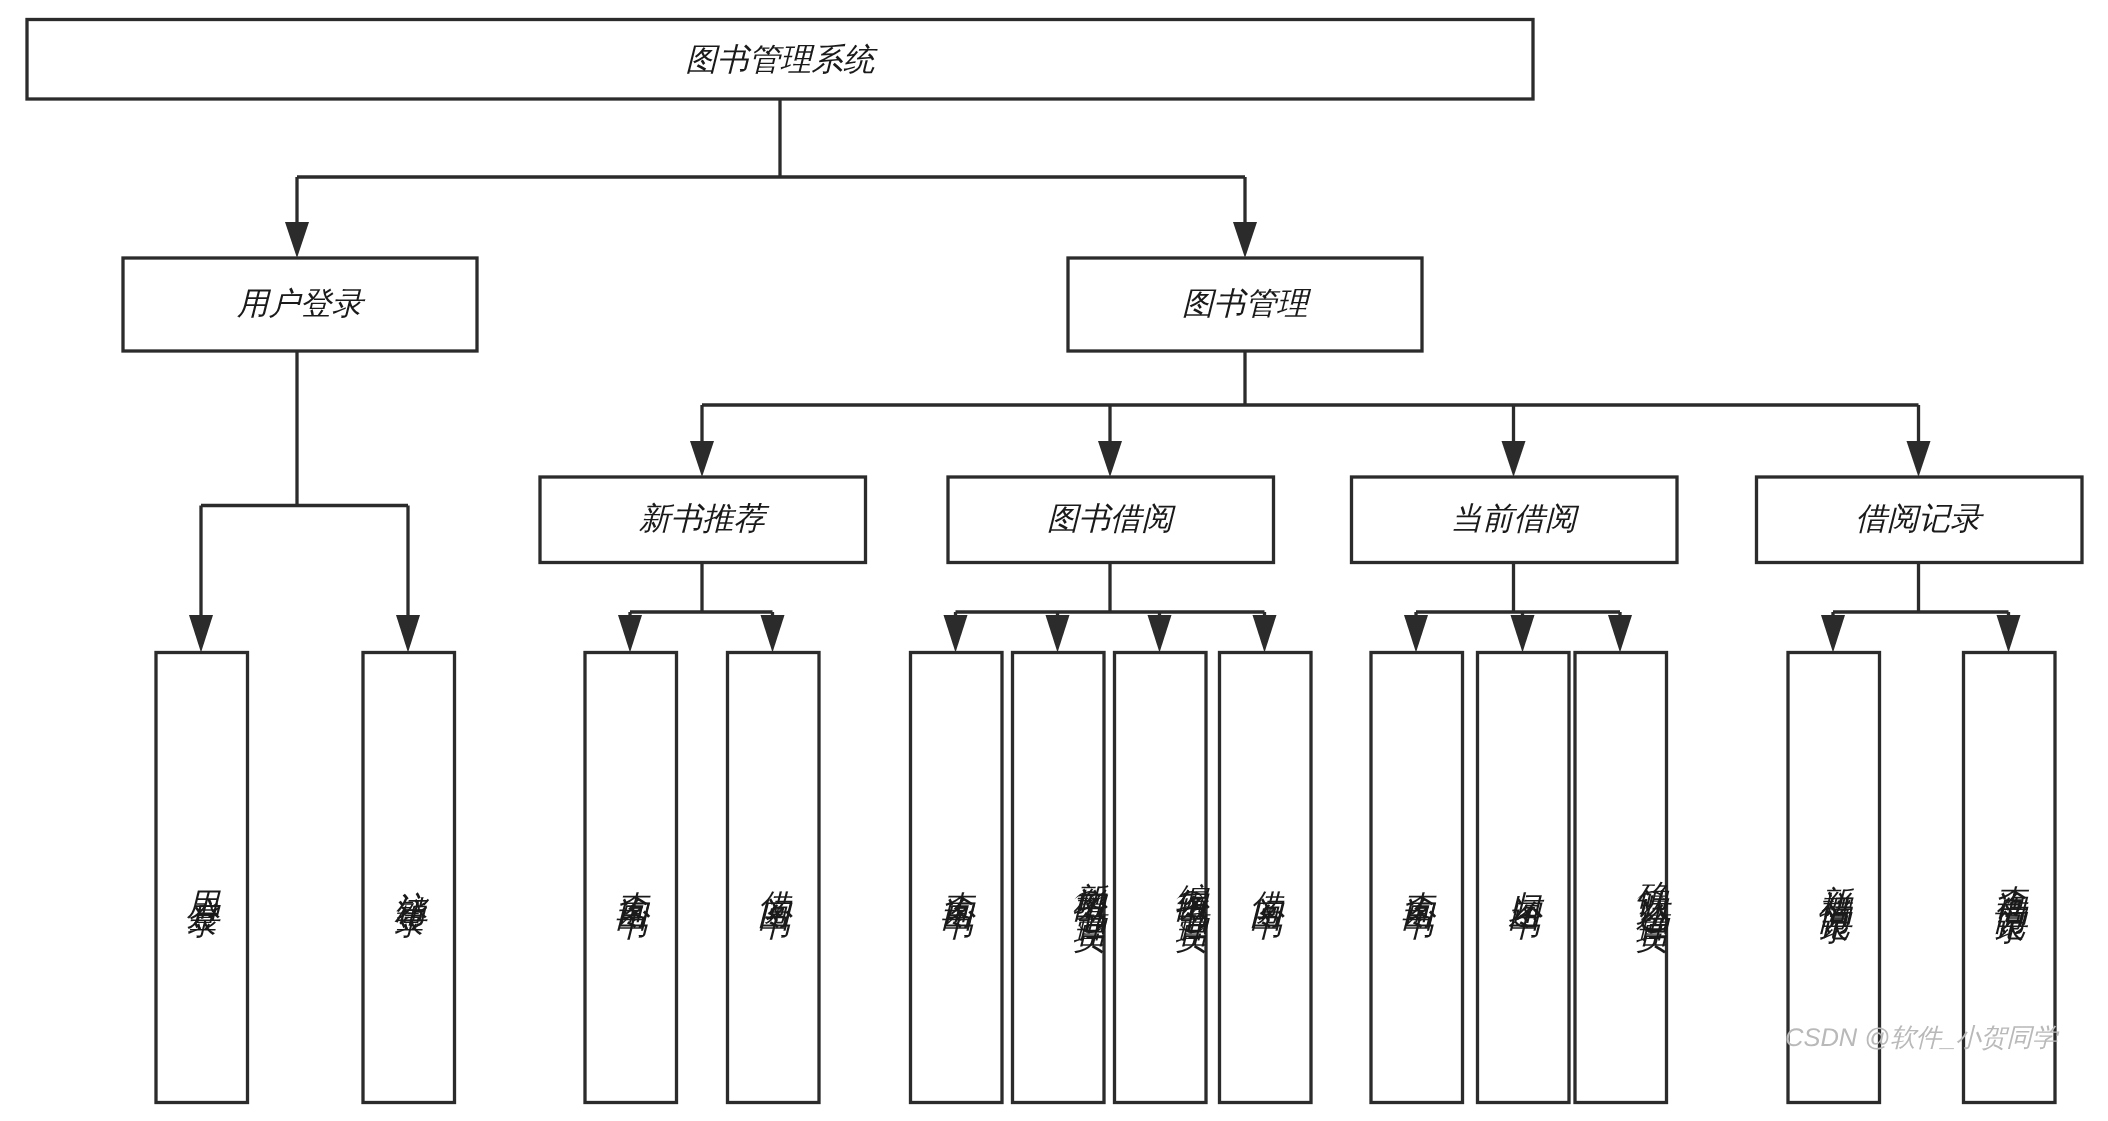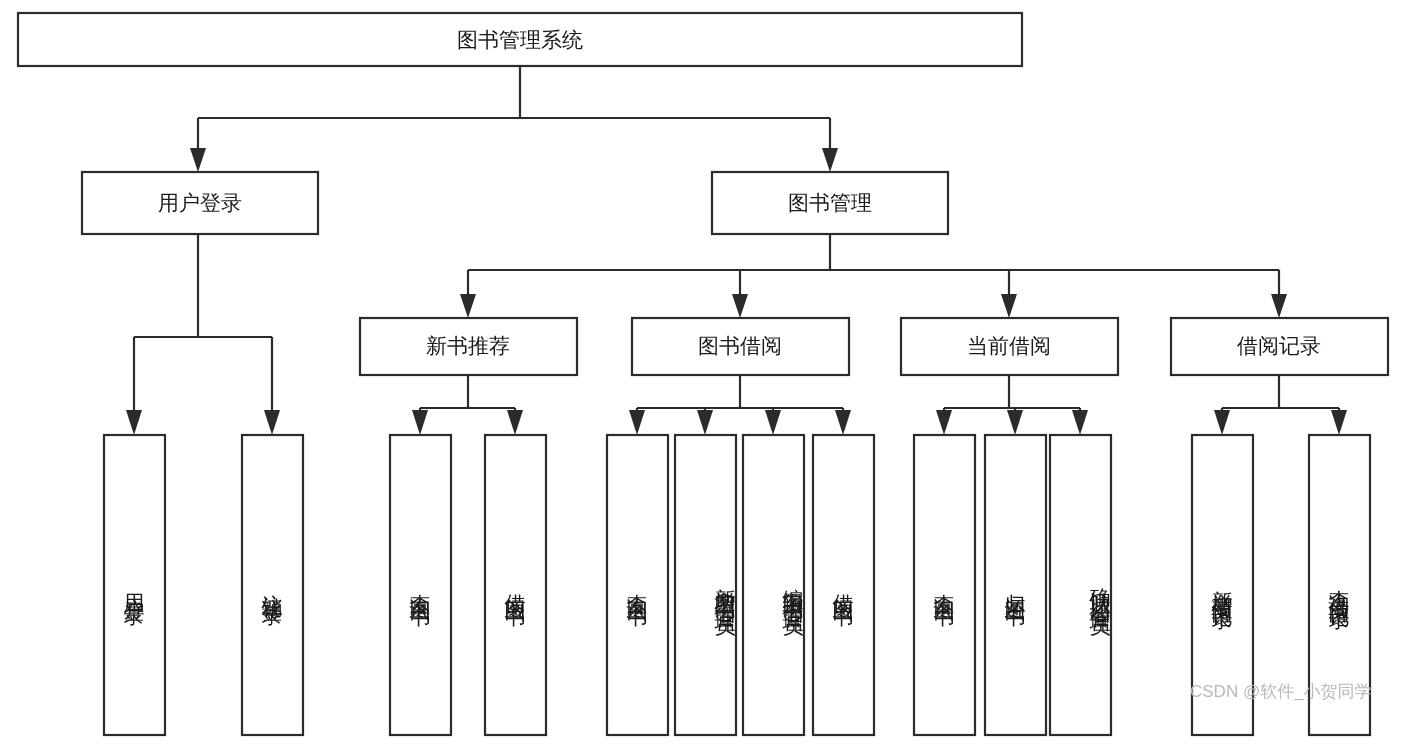--- a/index.html
+++ b/index.html
@@ -11,20 +11,21 @@
     width: 1405px;
     height: 747px;
     font-family: "Liberation Sans", "DejaVu Sans", sans-serif;
     overflow: hidden;
     position: relative;
   }
   #diagram-root {
     position: relative;
     width: 1405px;
     height: 561px;
+    font-style: italic;
   }
   svg.diagram {
     position: absolute;
     top: 0;
     left: 0;
     width: 1405px;
     height: 747px;
   }
   .node-box {
     fill: #ffffff;

